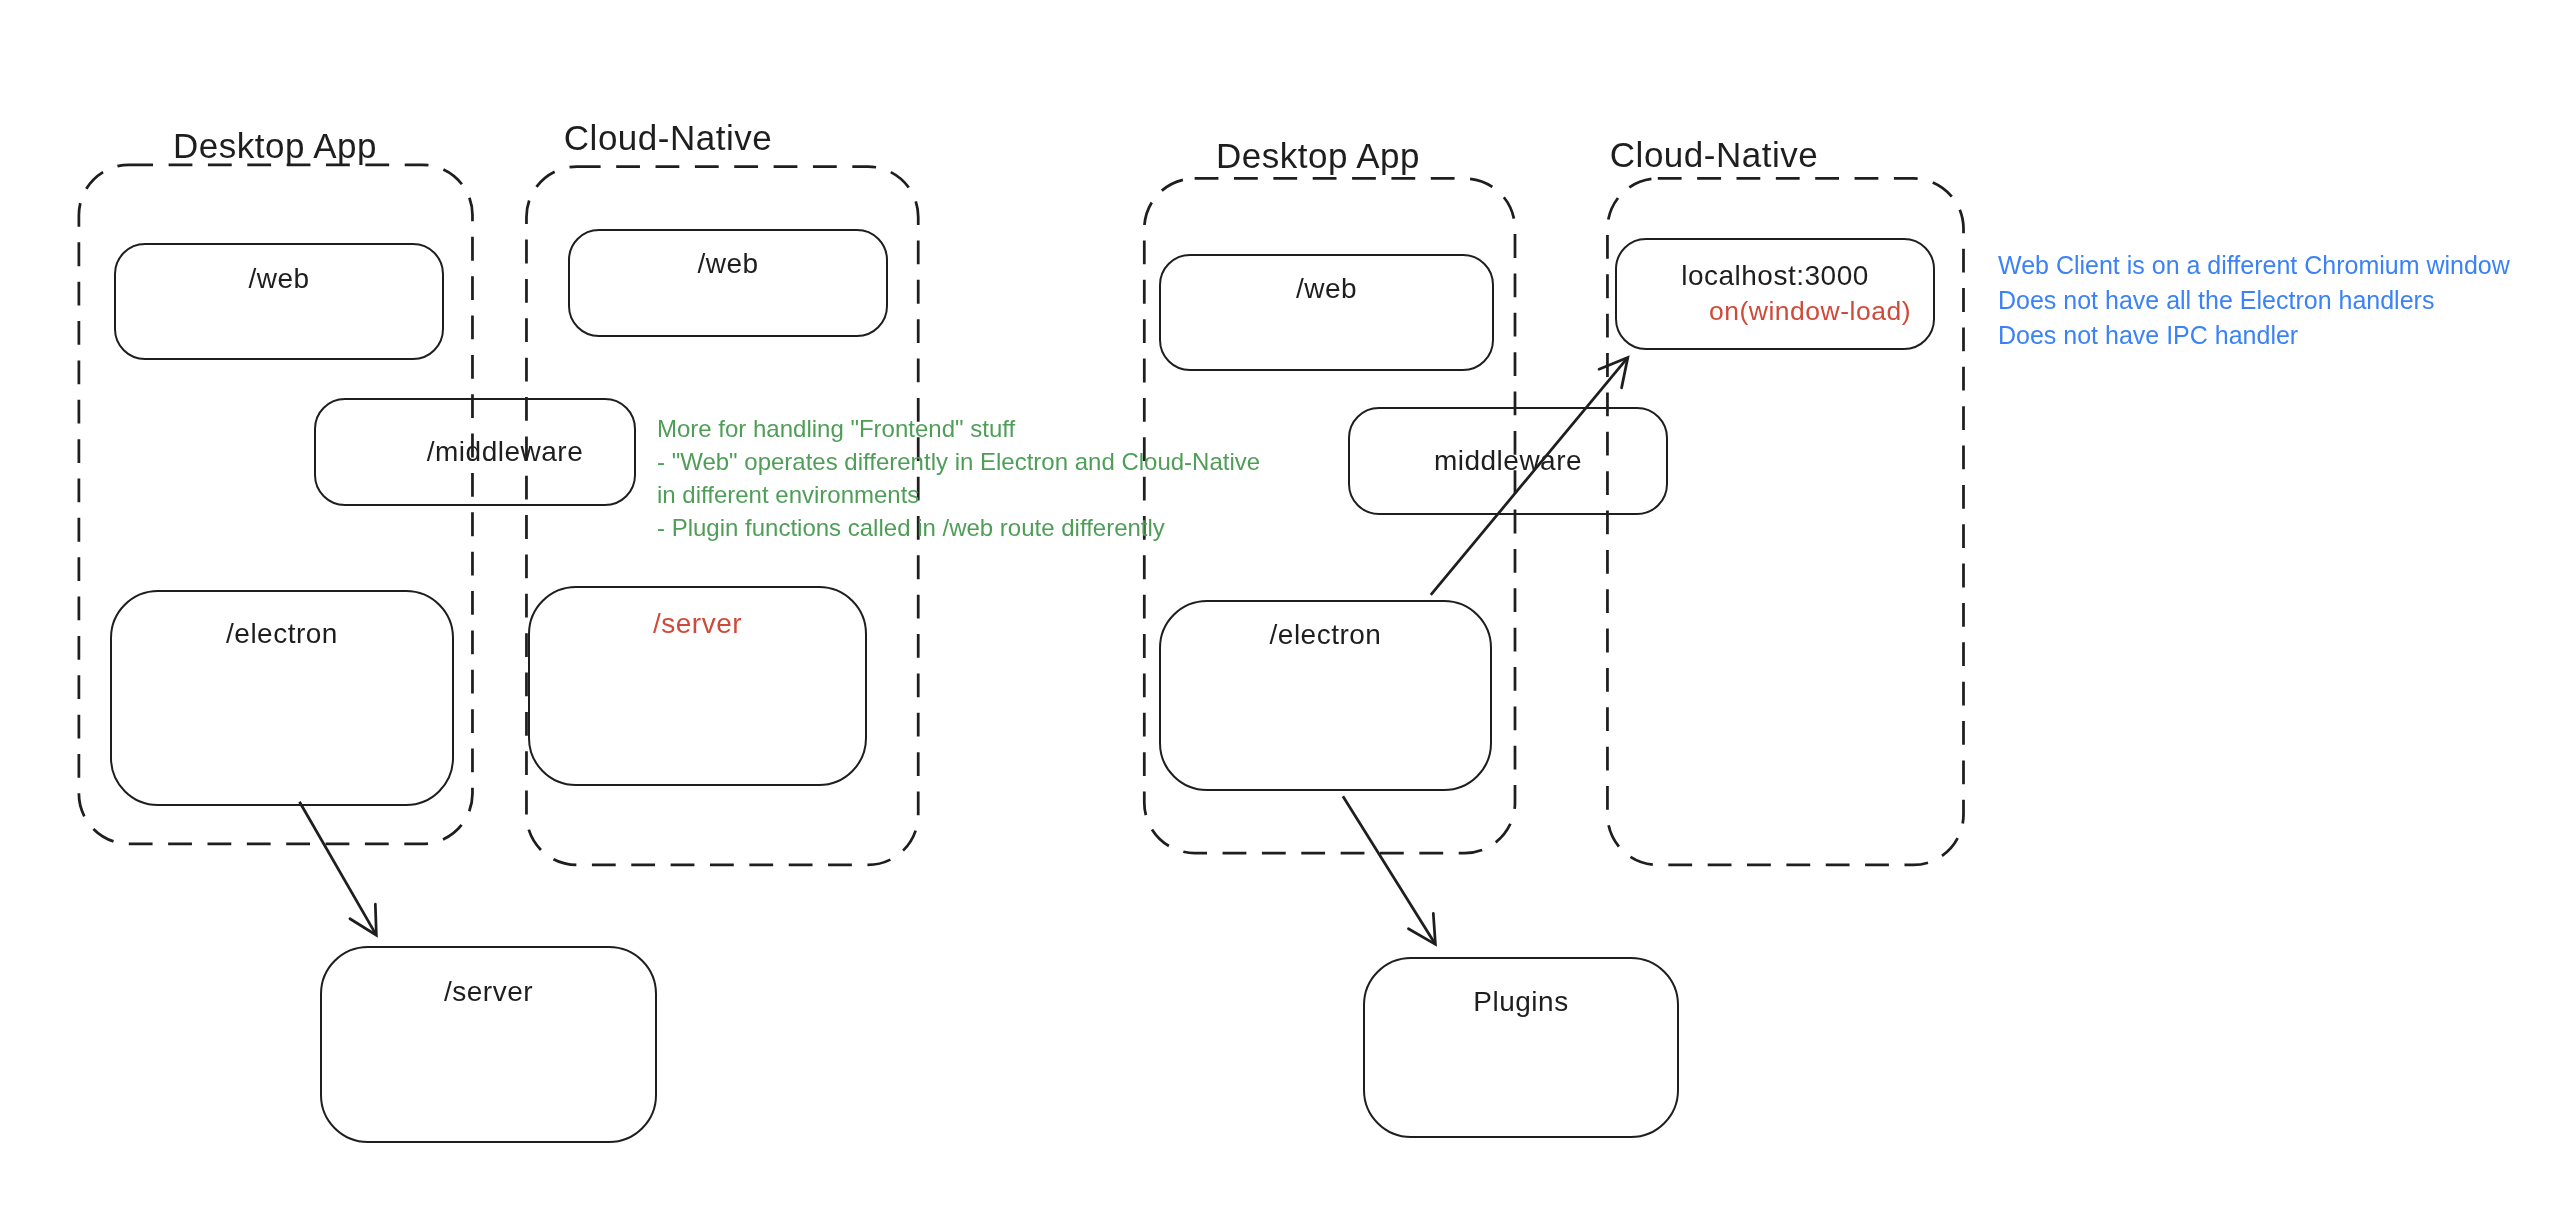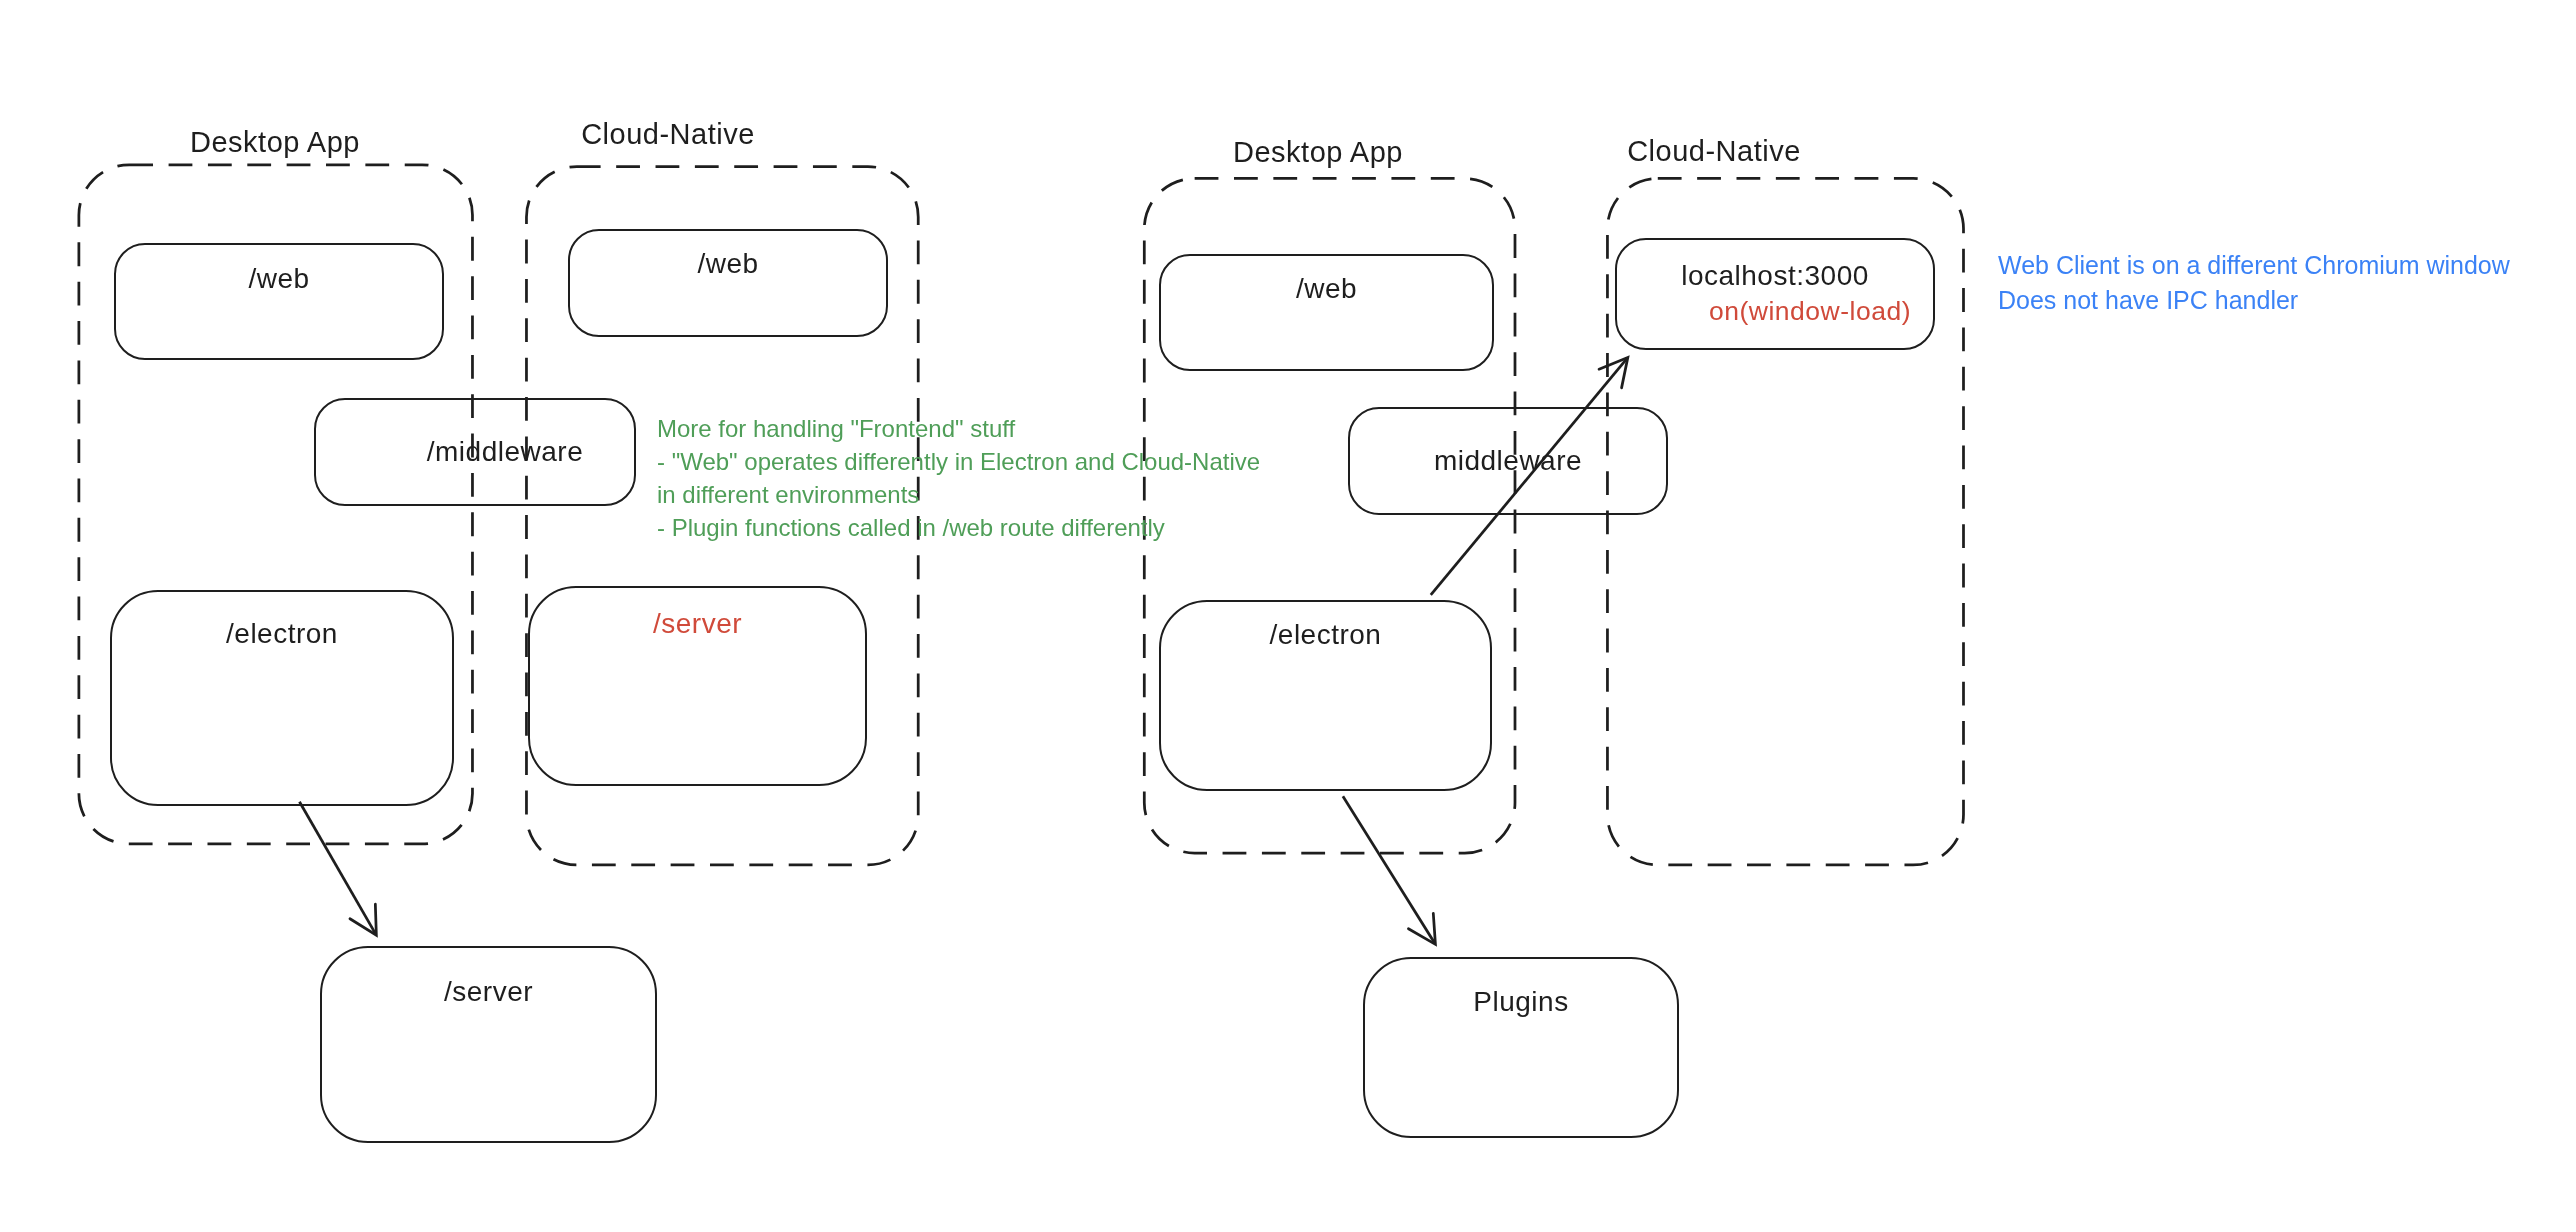--- a/index.html
+++ b/index.html
@@ -35,21 +35,21 @@
   }
   .flex-center {
     display: flex;
     align-items: center;
     justify-content: center;
   }
   .group-label {
     position: absolute;
     width: 238px;
     text-align: center;
-    font-size: 29px;
+    font-size: 35px;
     letter-spacing: 0.5px;
     white-space: nowrap;
   }
   .note {
     position: absolute;
     white-space: nowrap;
   }
   .note-green {
     color: #4f9e58;
     font-size: 24px;
@@ -147,17 +147,18 @@
   <div class="shape-box r-lg" style="left:1159px; top:600px; width:333px; height:191px;">
     <span class="box-label" style="margin-top:17.4px;">/electron</span>
   </div>
 
   <div class="shape-box r-lg" style="left:1363px; top:957px; width:316px; height:181px;">
     <span class="box-label" style="margin-top:26.5px;">Plugins</span>
   </div>
 
   <div class="note note-red" style="left:1998px; top:248px;">
     <div>Web Client is on a different Chromium window</div>
+    <div>Does not have all the Electron handlers</div>
     <div>Does not have IPC handler</div>
   </div>
 
 </div>
 
 
 </body></html>

